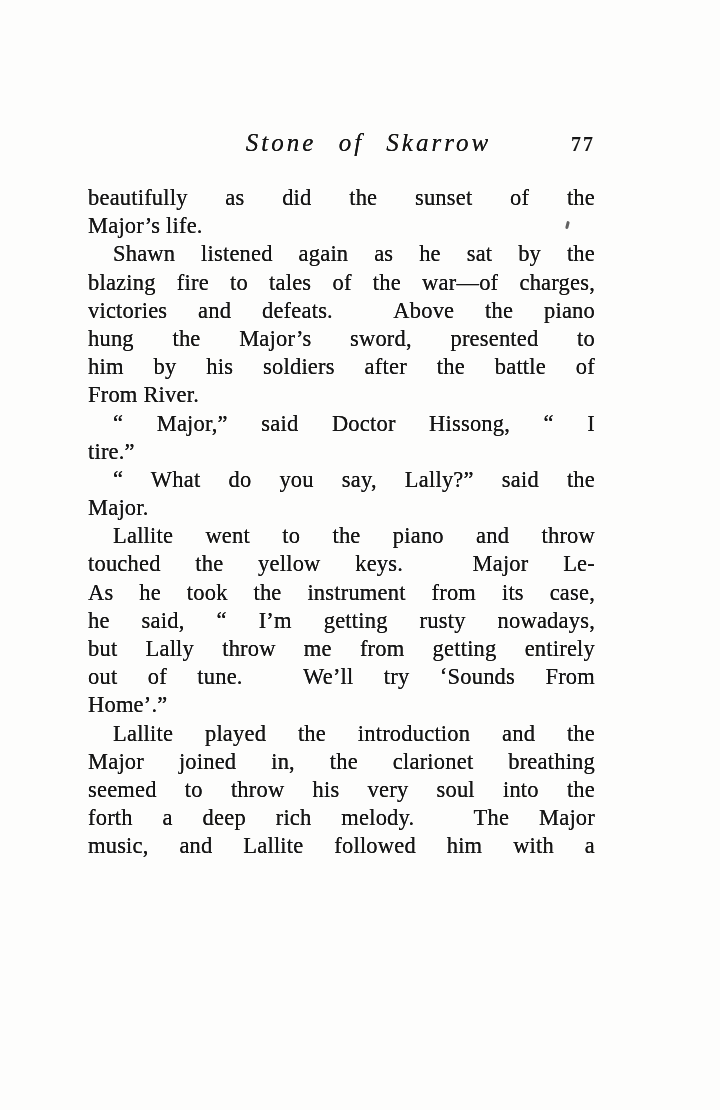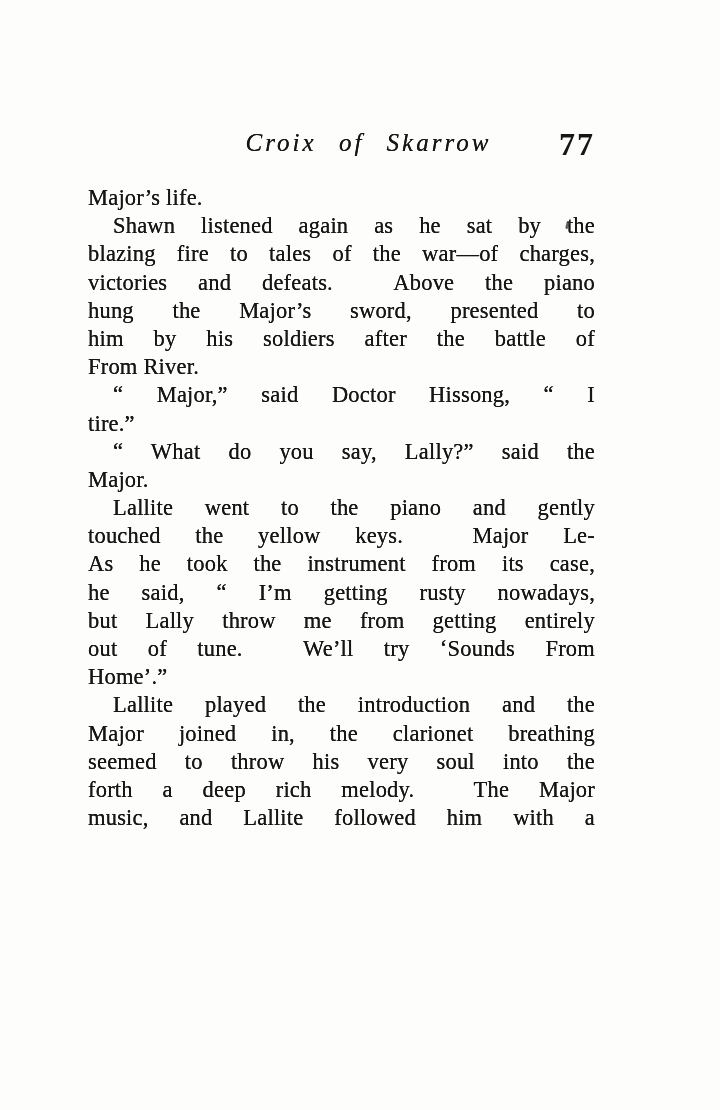--- a/index.html
+++ b/index.html
@@ -34,21 +34,21 @@
     font-size: 25px;
     line-height: 32px;
     letter-spacing: 3px;
     word-spacing: 13px;
     text-shadow: 0 0 0.4px currentColor;
   }
   .pagenum {
     position: absolute;
     right: 0;
     top: 1px;
-    font-size: 32px;
+    font-size: 20px;
     line-height: 32px;
     font-weight: bold;
     letter-spacing: 2px;
   }
   .body-text {
     position: absolute;
     left: 88px;
     top: 184px;
     width: 507px;
   }
@@ -76,37 +76,38 @@
     border-radius: 2px;
     transform: rotate(14deg);
     opacity: 0.8;
   }
 </style>
 </head>
 <body>
 
 <div class="page">
   <div class="header">
-    <div class="title">Croix of Skarrow</div>
+    <div class="title">Stone of Skarrow</div>
     <div class="pagenum">77</div>
   </div>
 
   <div class="body-text">
+    <div class="l j">beautifully as did the sunset of the</div>
     <div class="l e">Major’s life.</div>
     <div class="l j i">Shawn listened again as he sat by the</div>
     <div class="l j">blazing fire to tales of the war—of charges,</div>
     <div class="l j">victories and defeats.&nbsp; Above the piano</div>
     <div class="l j">hung the Major’s sword, presented to</div>
     <div class="l j">him by his soldiers after the battle of</div>
     <div class="l e">From River.</div>
     <div class="l j i">“ Major,” said Doctor Hissong, “ I</div>
     <div class="l e">tire.”</div>
     <div class="l j i">“ What do you say, Lally?” said the</div>
     <div class="l e">Major.</div>
-    <div class="l j i">Lallite went to the piano and gently</div>
+    <div class="l j i">Lallite went to the piano and throw</div>
     <div class="l j">touched the yellow keys.&nbsp; Major Le-</div>
     <div class="l j">As he took the instrument from its case,</div>
     <div class="l j">he said, “ I’m getting rusty nowadays,</div>
     <div class="l j">but Lally throw me from getting entirely</div>
     <div class="l j">out of tune.&nbsp; We’ll try ‘Sounds From</div>
     <div class="l e">Home’.”</div>
     <div class="l j i">Lallite played the introduction and the</div>
     <div class="l j">Major joined in, the clarionet breathing</div>
     <div class="l j">seemed to throw his very soul into the</div>
     <div class="l j">forth a deep rich melody.&nbsp; The Major</div>

